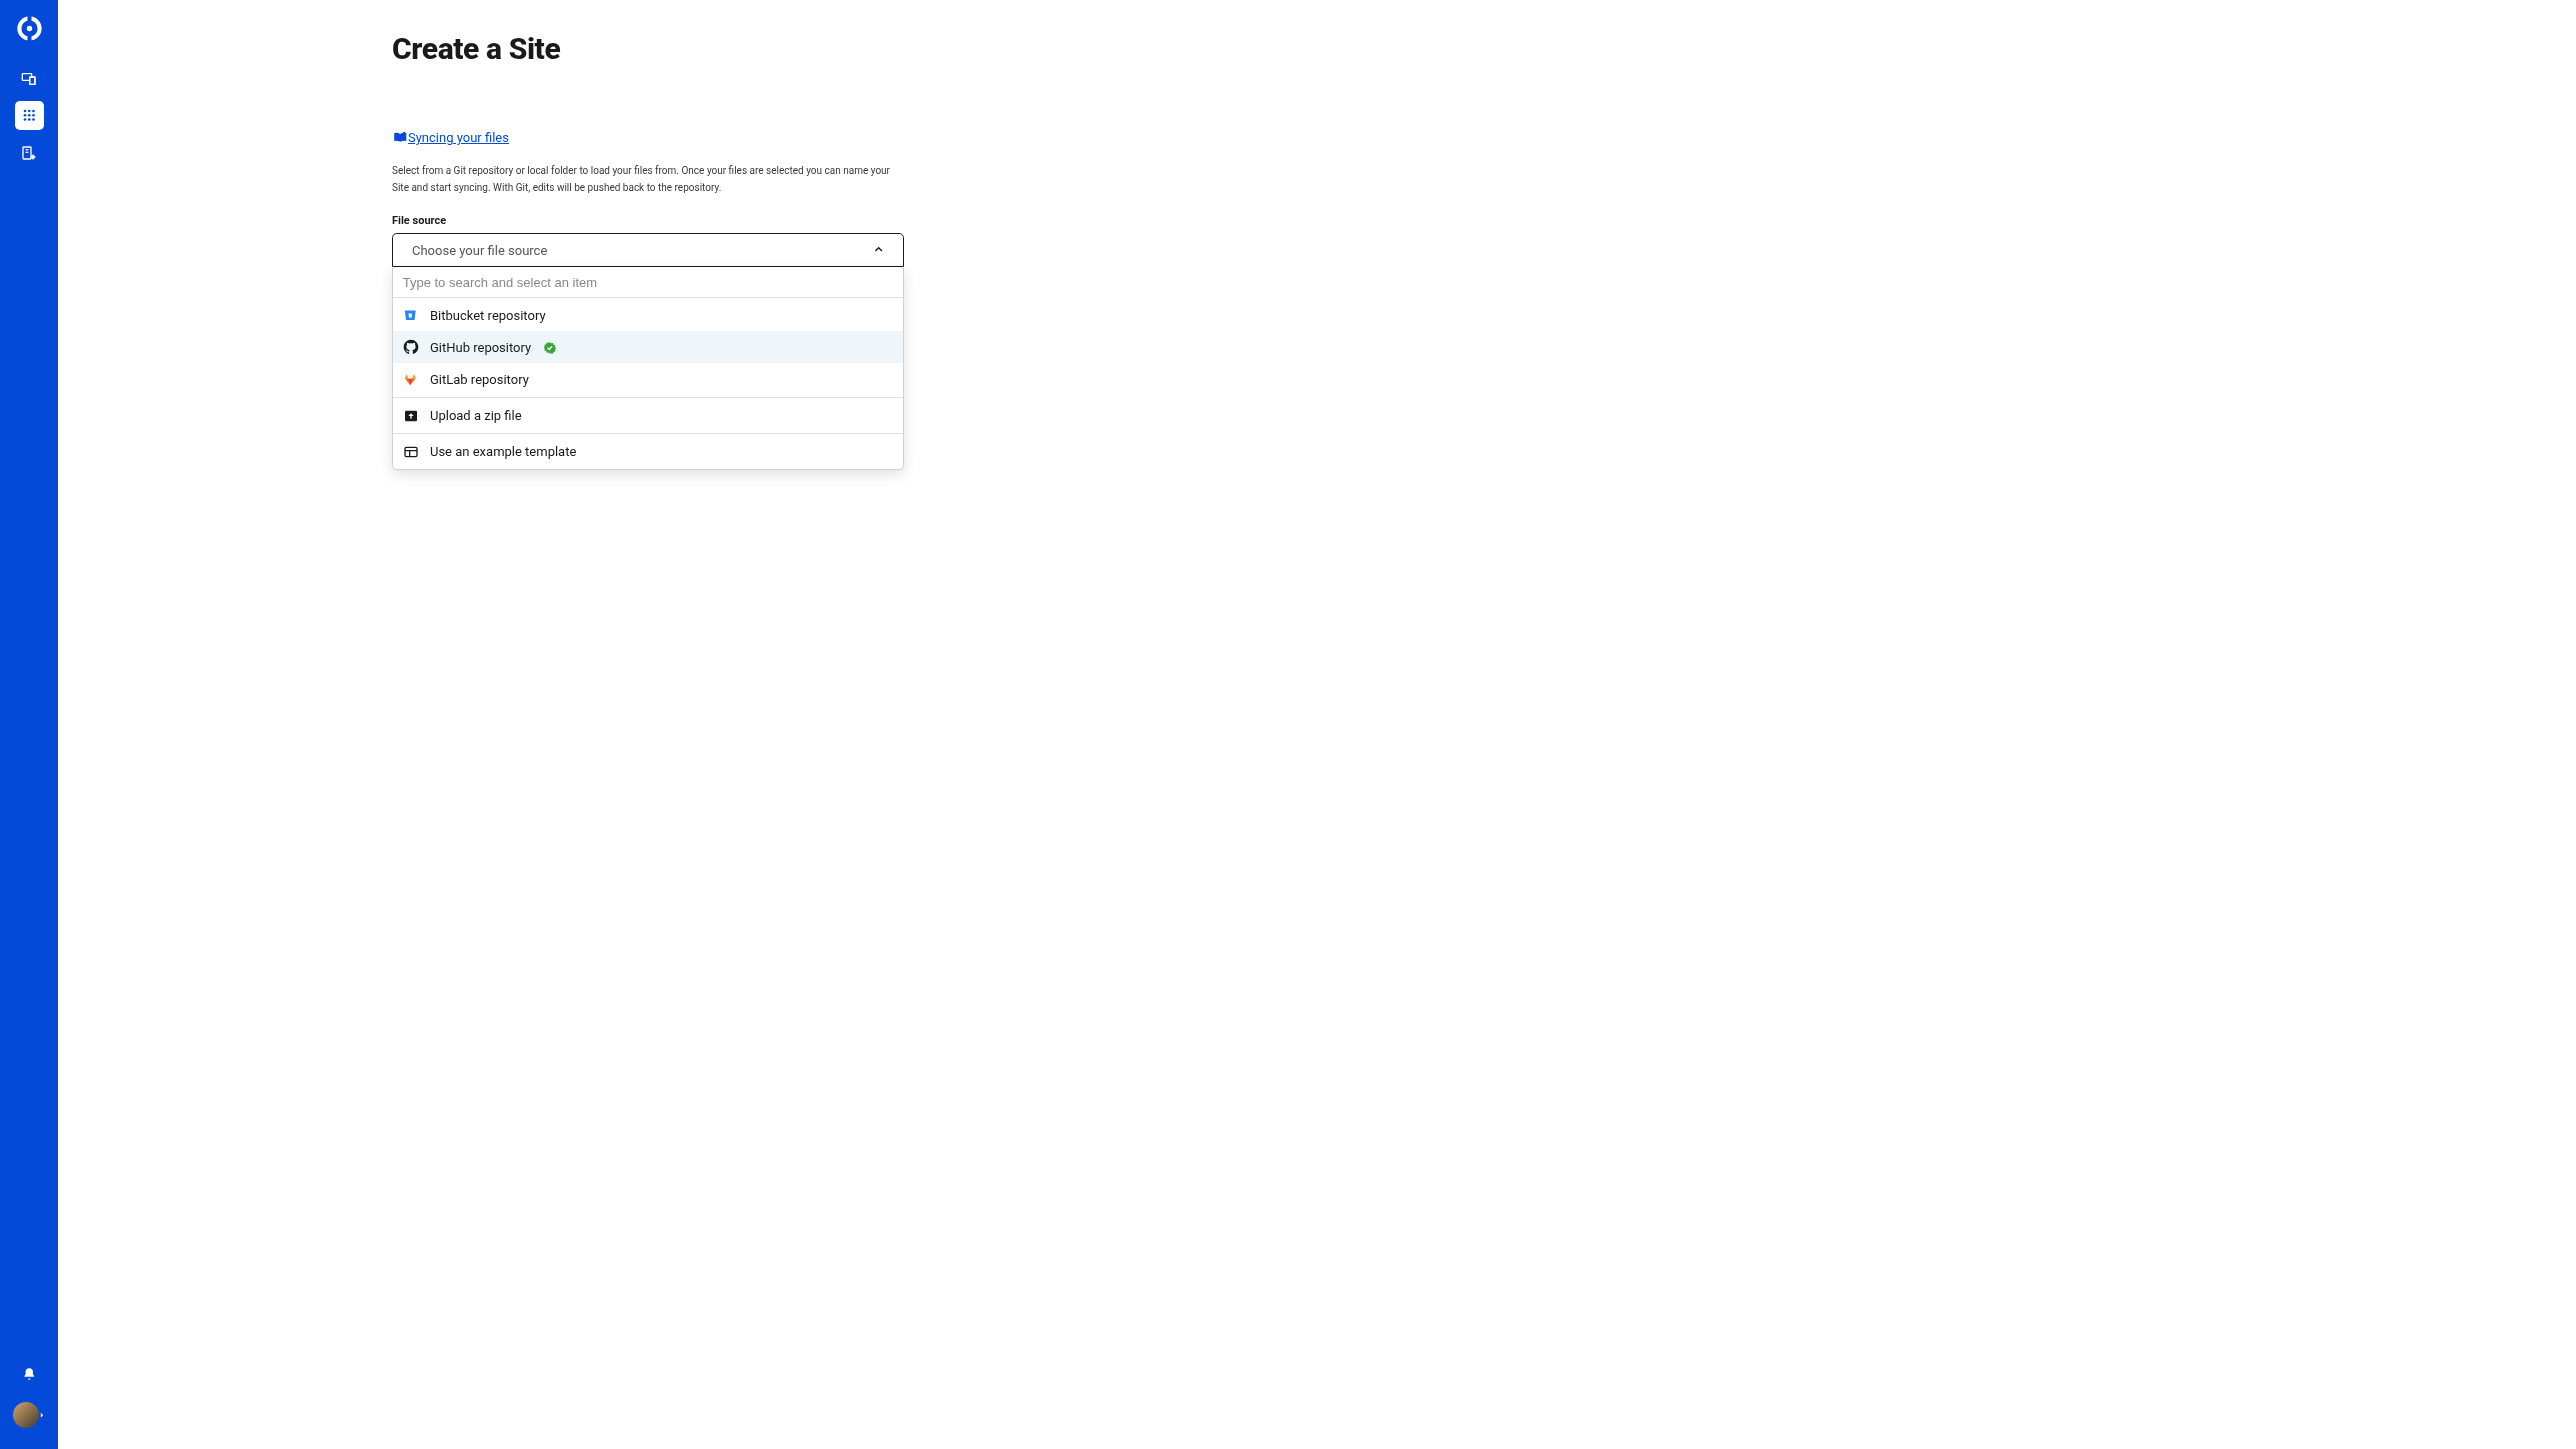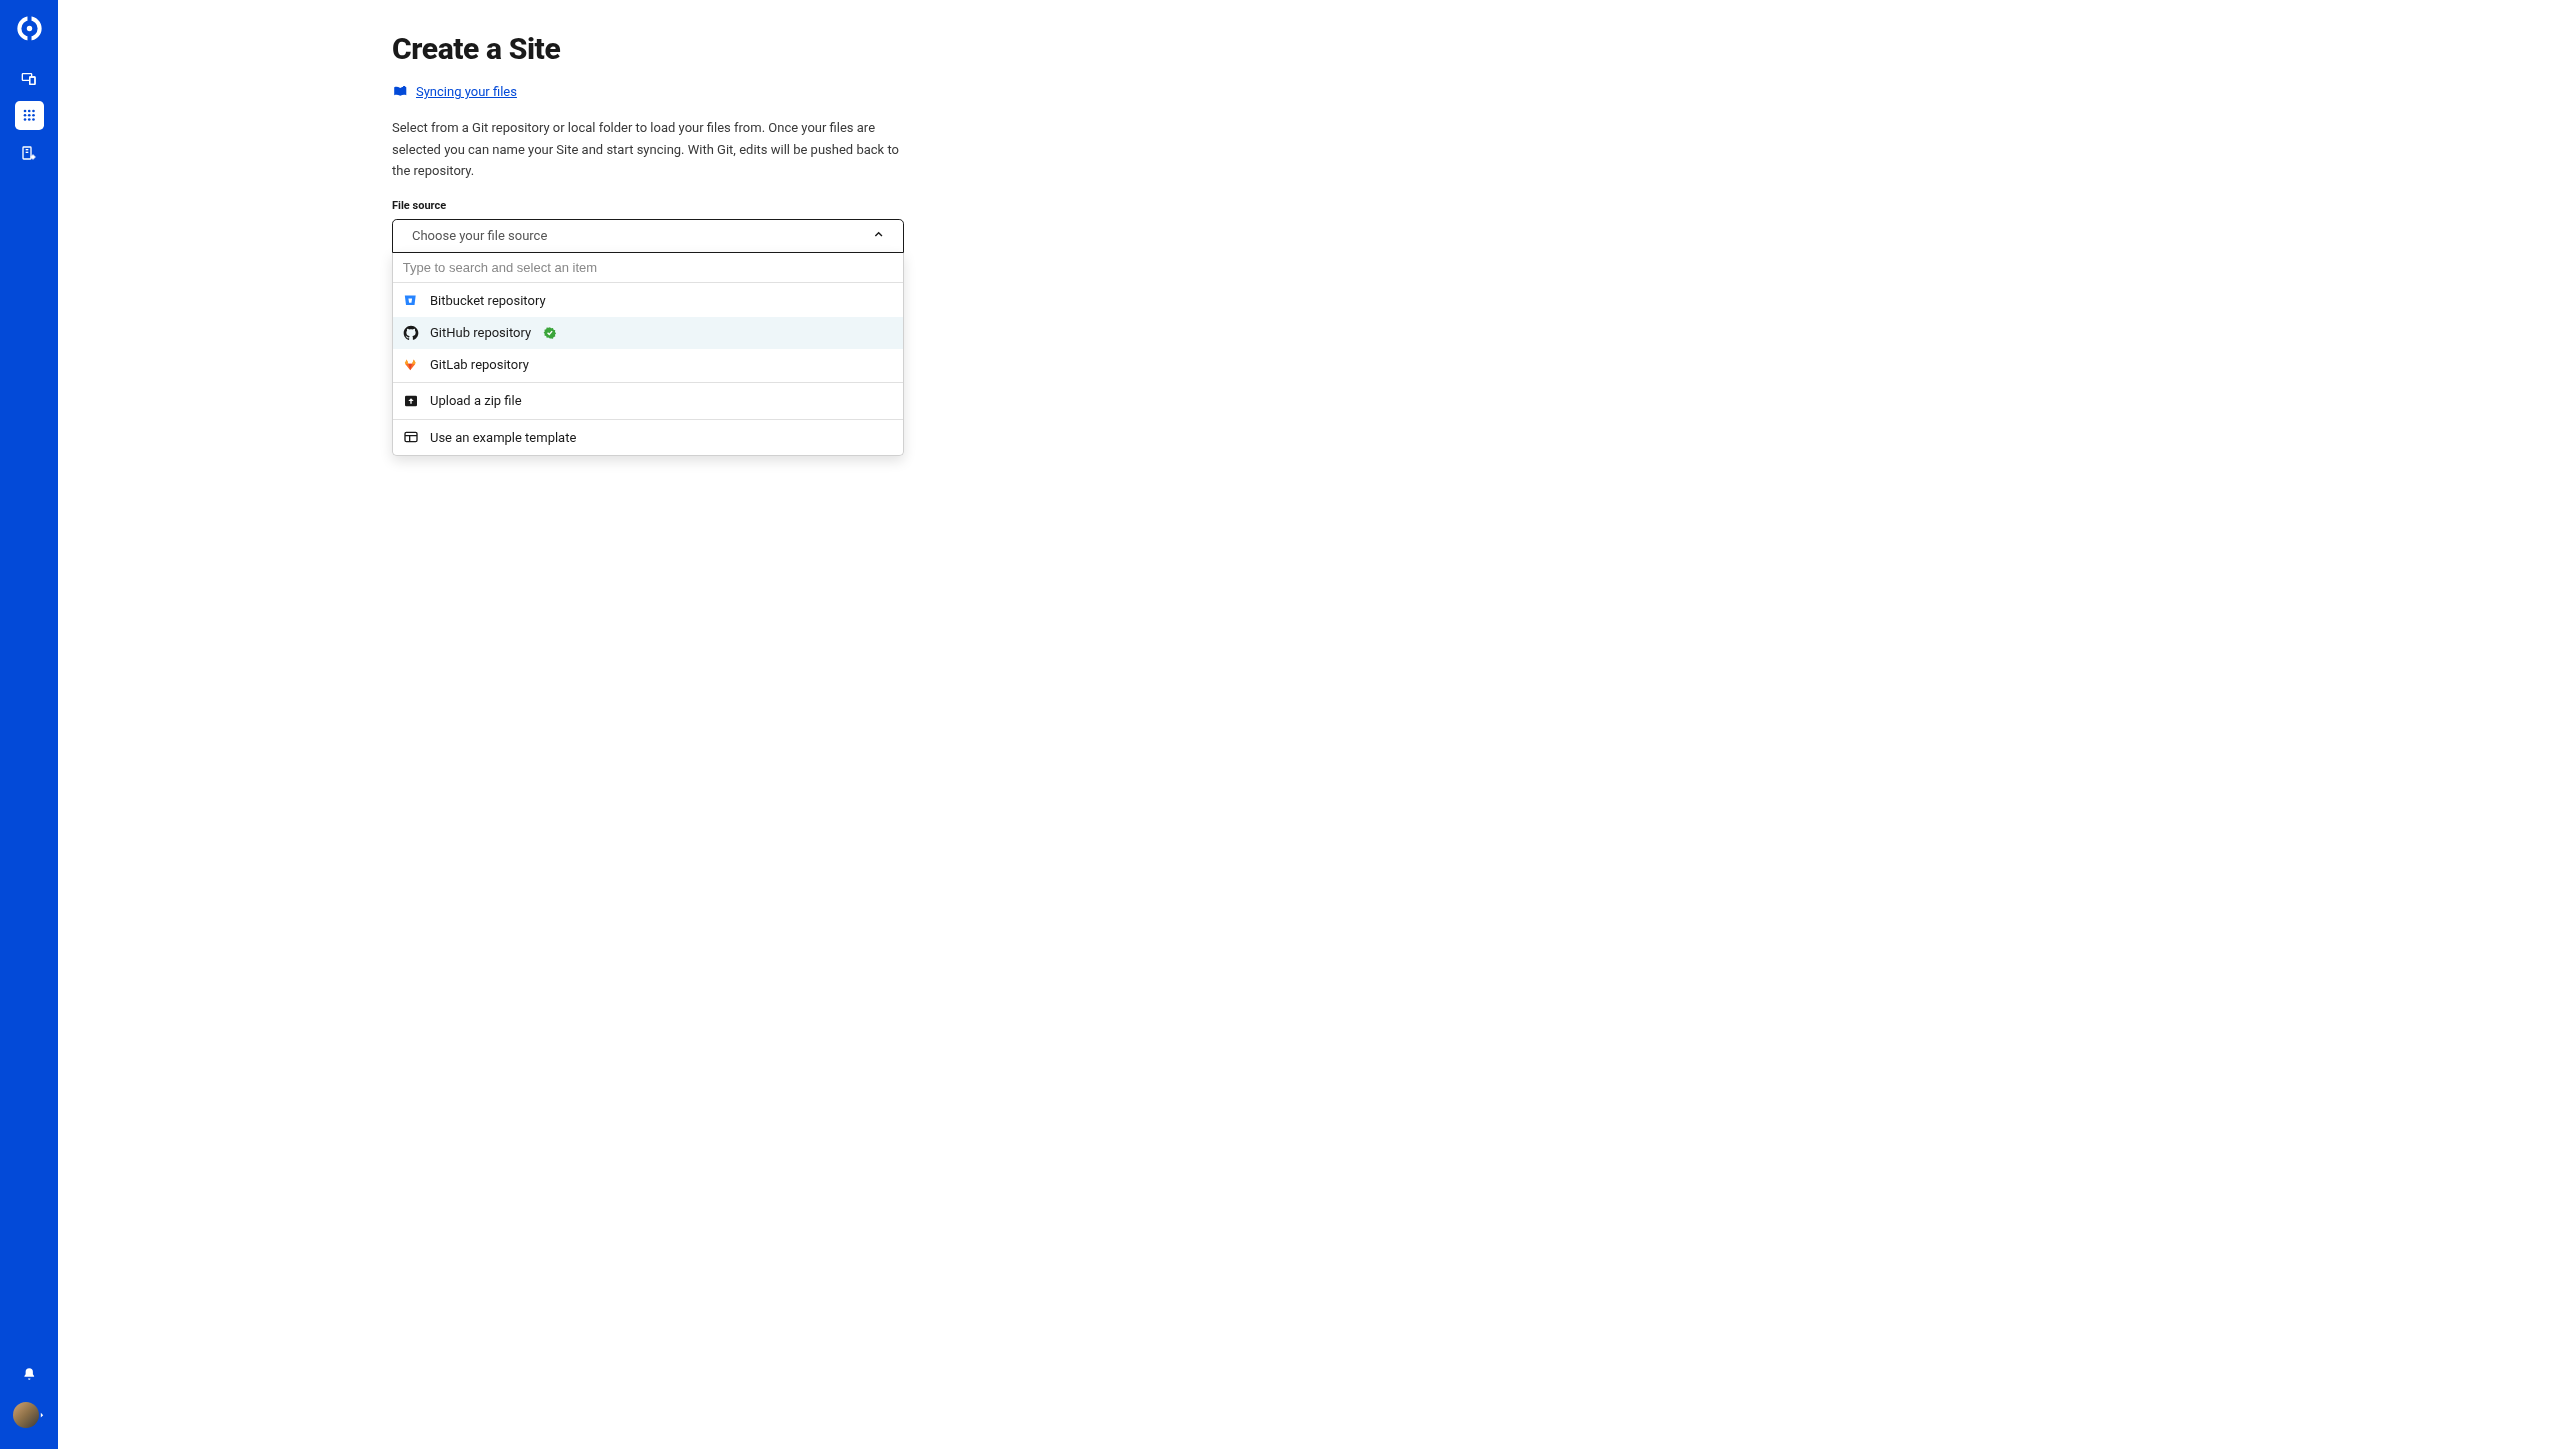--- a/index.html
+++ b/index.html
@@ -78,32 +78,33 @@
 h1 {
   font-size: 30px;
   font-weight: 800;
   color: #1a1a1a;
   margin-bottom: 17.7px;
   letter-spacing: -0.4px;
 }
 .doc-link {
   display: inline-flex;
   align-items: center;
-  gap: 8px;
+  gap: 0;
   color: #034ad8;
   text-decoration: none;
   font-size: 13px;
   margin-bottom: 17.7px;
+  margin-top: 46px;
 }
 .doc-link span { text-decoration: underline; }
 .description {
   color: #393939;
   line-height: 1.65;
   margin-bottom: 17.7px;
-  font-size: 13px;
+  font-size: 10px;
 }
 .field-label {
   font-weight: 700;
   font-size: 11px;
   margin-bottom: 6.4px;
   color: #1a1a1a;
 }
 .select-wrap {
   position: relative;
 }

